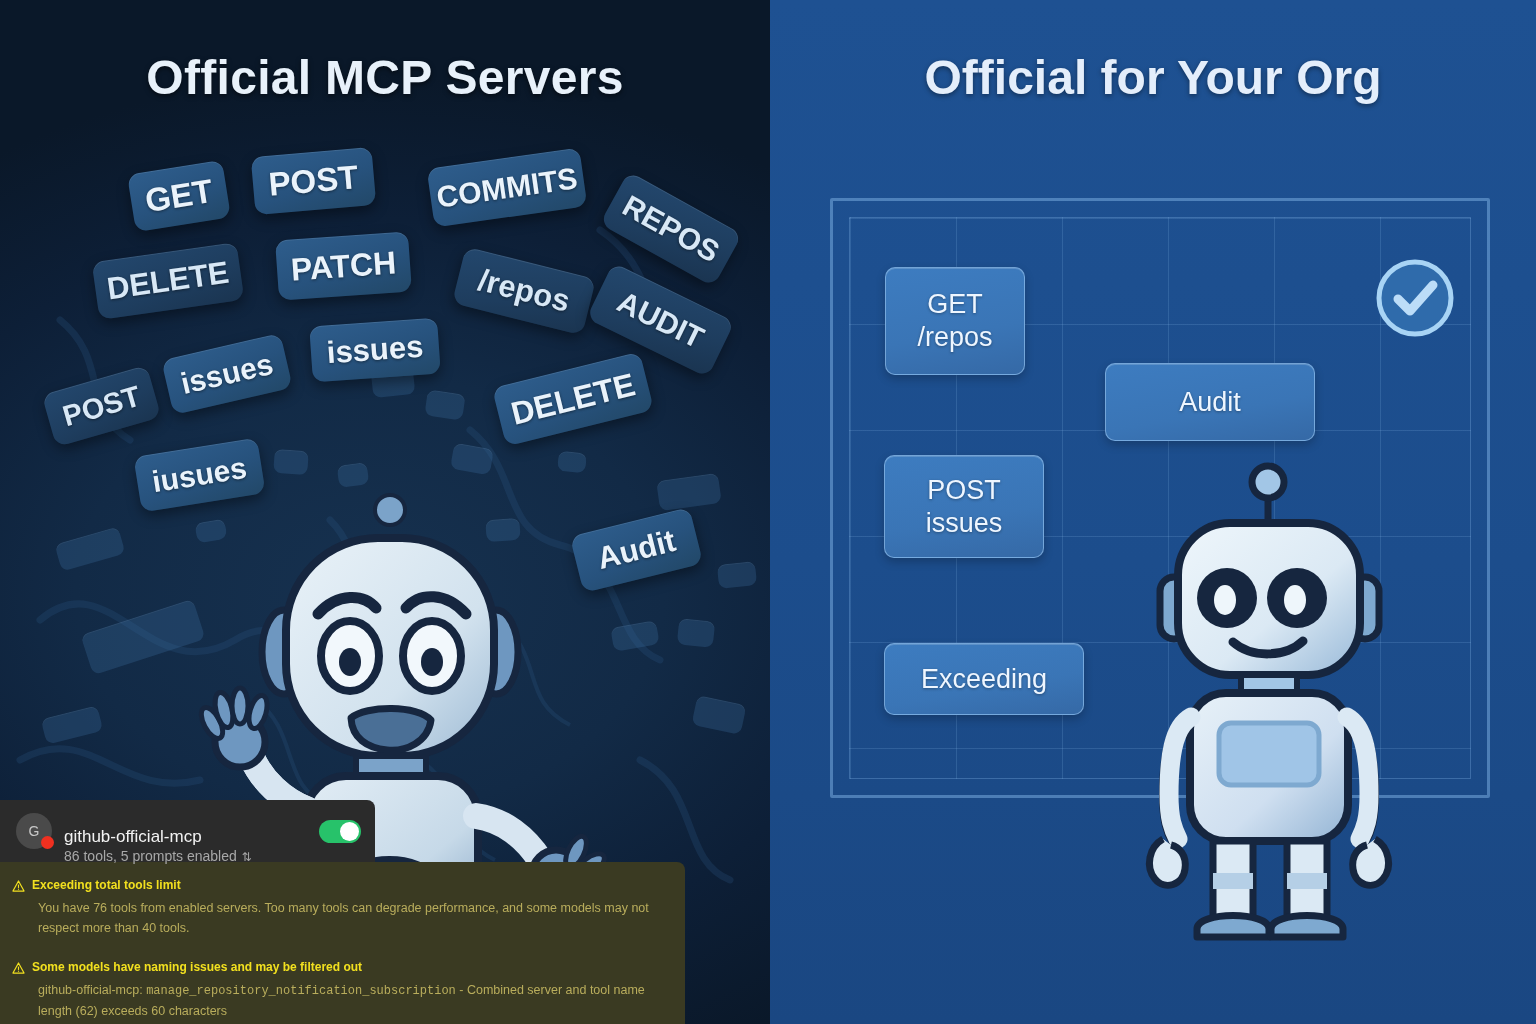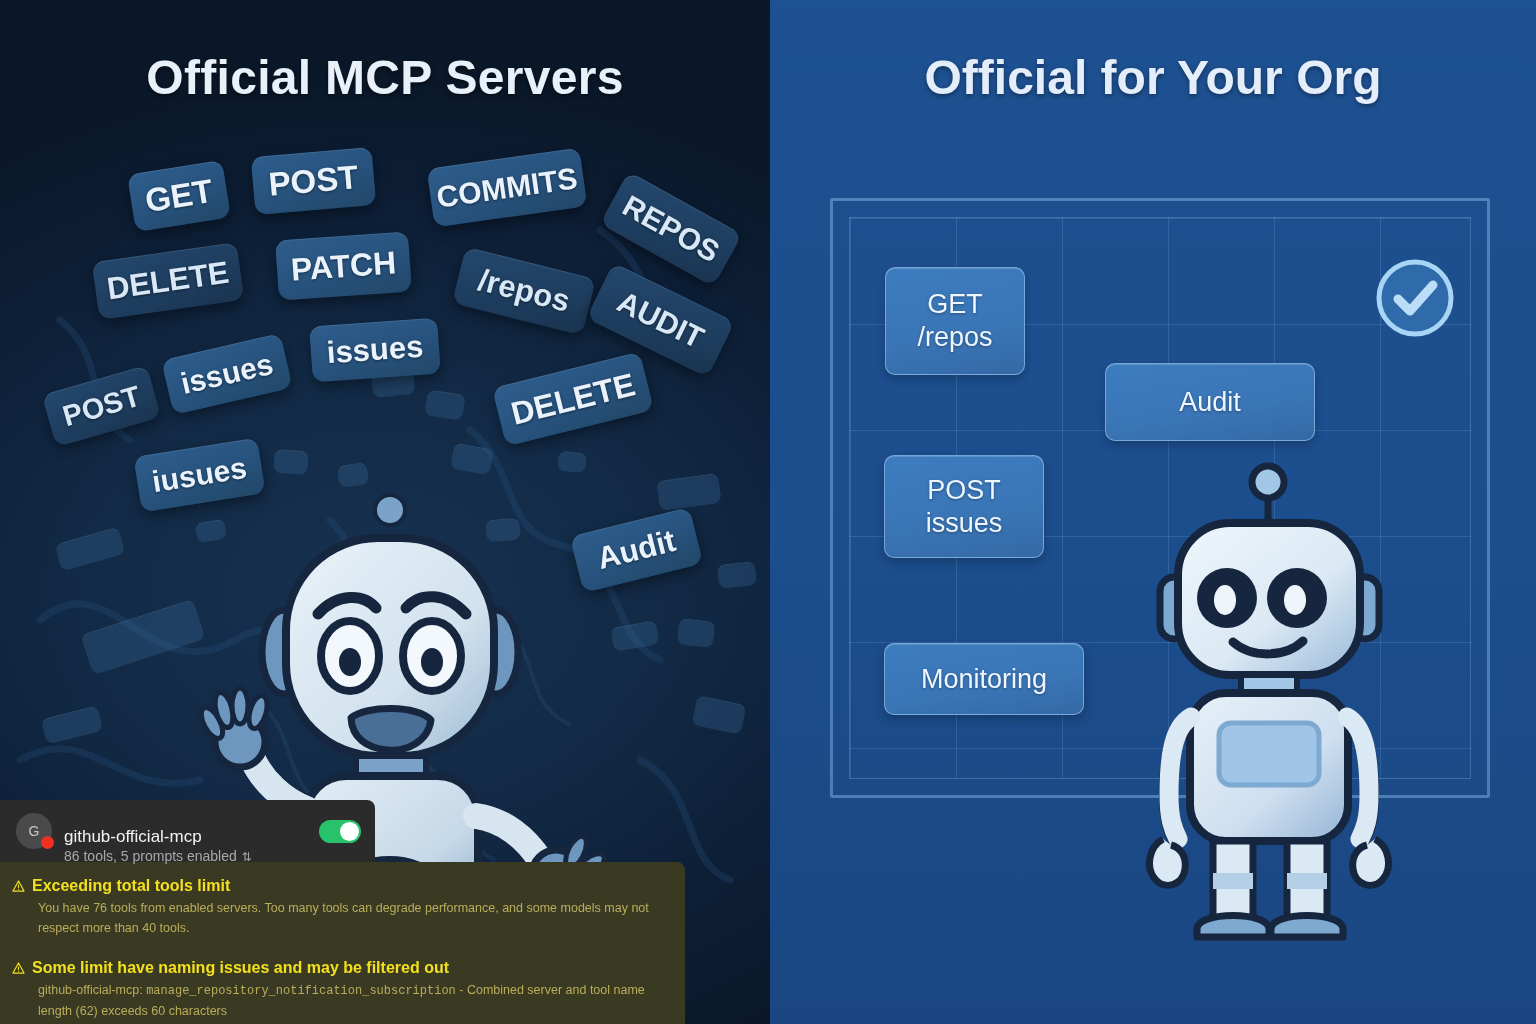--- a/index.html
+++ b/index.html
@@ -76,21 +76,21 @@
   .toggle .knob {
     position: absolute; right: 2px; top: 2px; width: 19px; height: 19px;
     border-radius: 50%; background: #fff;
   }
   .ov-body {
     width: 685px; background: #3a3a22; border-radius: 0 8px 8px 0;
     padding: 14px 30px 20px 12px;
   }
   .warn-row { margin-bottom: 4px; }
   .warn-title {
-    color: #f2e01f; font-size: 16px; font-weight: bold;
+    color: #f2e01f; font-size: 12px; font-weight: bold;
     display: flex; align-items: center; gap: 7px; line-height: 19px;
   }
   .tri { width: 13px; height: 12px; flex: 0 0 auto; }
   .warn-body {
     color: #b9ad5c; font-size: 12.5px; line-height: 20px;
     padding-left: 26px; margin-top: 3px;
   }
   .mono { font-family: "Liberation Mono", monospace; font-size: 12px; }
   .warn-gap { height: 16px; }
 
@@ -284,21 +284,21 @@
 
       <div class="warn-gap"></div>
 
       <div class="warn-row">
         <div class="warn-title">
           <svg class="tri" viewBox="0 0 14 13">
             <path d="M7 1 L13 12 H1 Z" fill="none" stroke="#f2e01f" stroke-width="1.3" stroke-linejoin="round"></path>
             <rect x="6.4" y="5" width="1.2" height="3.6" fill="#f2e01f"></rect>
             <rect x="6.4" y="9.4" width="1.2" height="1.2" fill="#f2e01f"></rect>
           </svg>
-          <span>Some limit have naming issues and may be filtered out</span>
+          <span>Some models have naming issues and may be filtered out</span>
         </div>
         <div class="warn-body"><span>github-official-mcp: </span><span class="mono">manage_repository_notification_subscription</span><span> - Combined server and tool name length (62) exceeds 60 characters</span></div>
       </div>
 
     </div>
   </div>
 
   <div class="panel-right">
     <div class="title">Official for Your Org</div>
 
@@ -312,21 +312,21 @@
           <span>/repos</span>
         </div>
         <div class="fbox" style="left: 335px; top: 363px; width: 210px; height: 78px;">
           <span>Audit</span>
         </div>
         <div class="fbox" style="left: 114px; top: 455px; width: 160px; height: 103px;">
           <span>POST</span>
           <span>issues</span>
         </div>
         <div class="fbox" style="left: 114px; top: 643px; width: 200px; height: 72px;">
-          <span>Monitoring</span>
+          <span>Exceeding</span>
         </div>
       </div>
 
     <svg class="check-badge" viewBox="0 0 86 86" style="position:absolute;right:78px;top:255px;">
       <circle cx="43" cy="43" r="36" fill="#2f6bab" stroke="#a8d4f5" stroke-width="5"></circle>
       <path d="M26,44 L38,56 L61,30" fill="none" stroke="#bcddf8" stroke-width="9" stroke-linecap="round" stroke-linejoin="round"></path>
     </svg>
   </div>
 
   <svg class="robot-happy" viewBox="0 0 350 530">

